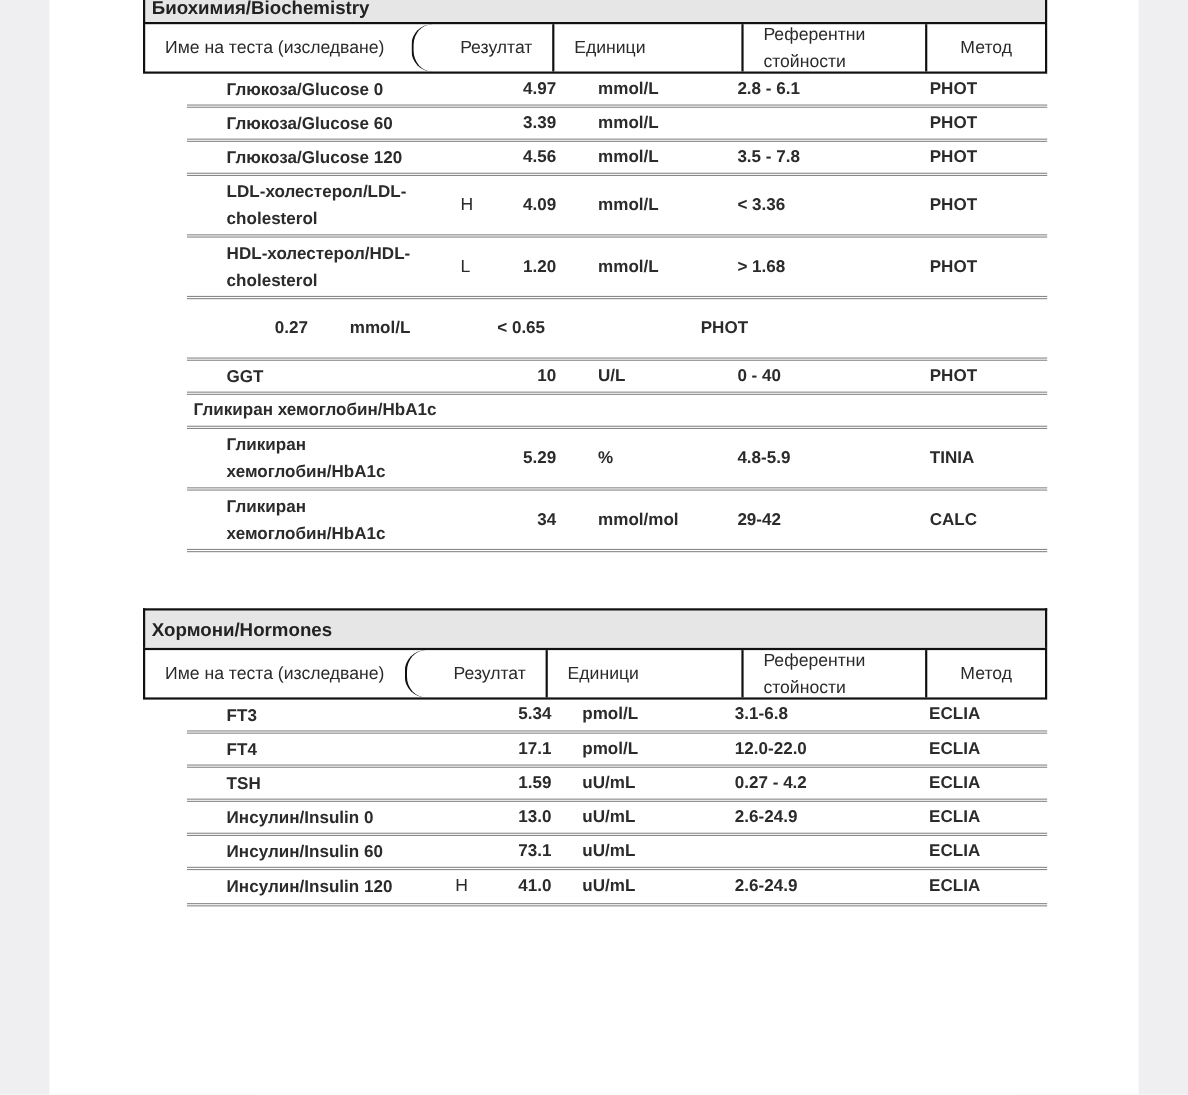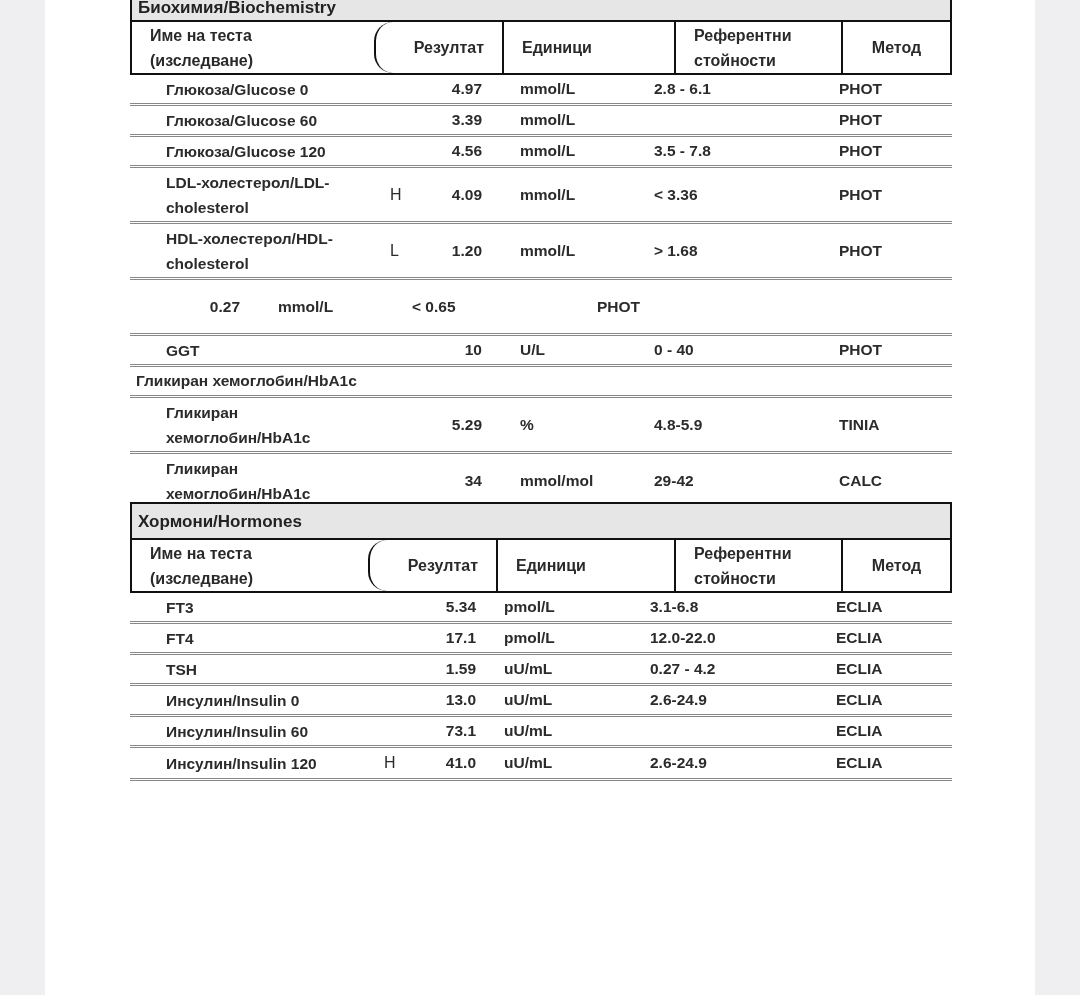--- a/index.html
+++ b/index.html
@@ -43,22 +43,22 @@
     #biochem .section-title {
       height: 20px;
       line-height: 16px;
       border-top: none;
       padding-top: 0;
     }
     .head-row {
       display: flex;
       box-sizing: border-box;
       border: 2px solid #111;
-      height: 55px;
-      font-weight: bold;
+      height: 47px;
+      font-weight: normal;
       font-size: 16px;
       color: #2a2a2a;
     }
     .head-row > div {
       box-sizing: border-box;
       display: flex;
       align-items: center;
       line-height: 25px;
       padding: 0 18px;
     }
@@ -76,20 +76,21 @@
     #hormones .h-units { width: 178px; }
 
     .row {
       display: flex;
       align-items: center;
       box-sizing: border-box;
       border-bottom: 3px double #888;
       font-size: 15.5px;
       font-weight: bold;
       color: #2b2b2b;
+      margin-left: 40px;
     }
     .row.single { height: 31px; }
     .row.double { height: 56px; }
     .row.group { height: 31px; }
     .c-name {
       width: 242px;
       box-sizing: border-box;
       padding-left: 36px;
       line-height: 25px;
     }
@@ -215,21 +216,21 @@
   <div class="row double">
     <div class="c-name">Гликиран хемоглобин/HbA1c</div>
     <div class="c-flag"></div>
     <div class="c-result">34</div>
     <div class="c-units">mmol/mol</div>
     <div class="c-ref">29-42</div>
     <div class="c-method">CALC</div>
   </div>
 </div>
 
-<div class="section" id="hormones" style="top:502px;">
+<div class="section" id="hormones" style="top:553px;">
   <div class="section-title">Хормони/Hormones</div>
   <div class="head-row">
     <div class="h-name">Име на теста (изследване)</div>
     <div class="h-result">Резултат</div>
     <div class="h-units">Единици</div>
     <div class="h-ref">Референтни стойности</div>
     <div class="h-method">Метод</div>
   </div>
 
   <div class="row single">

